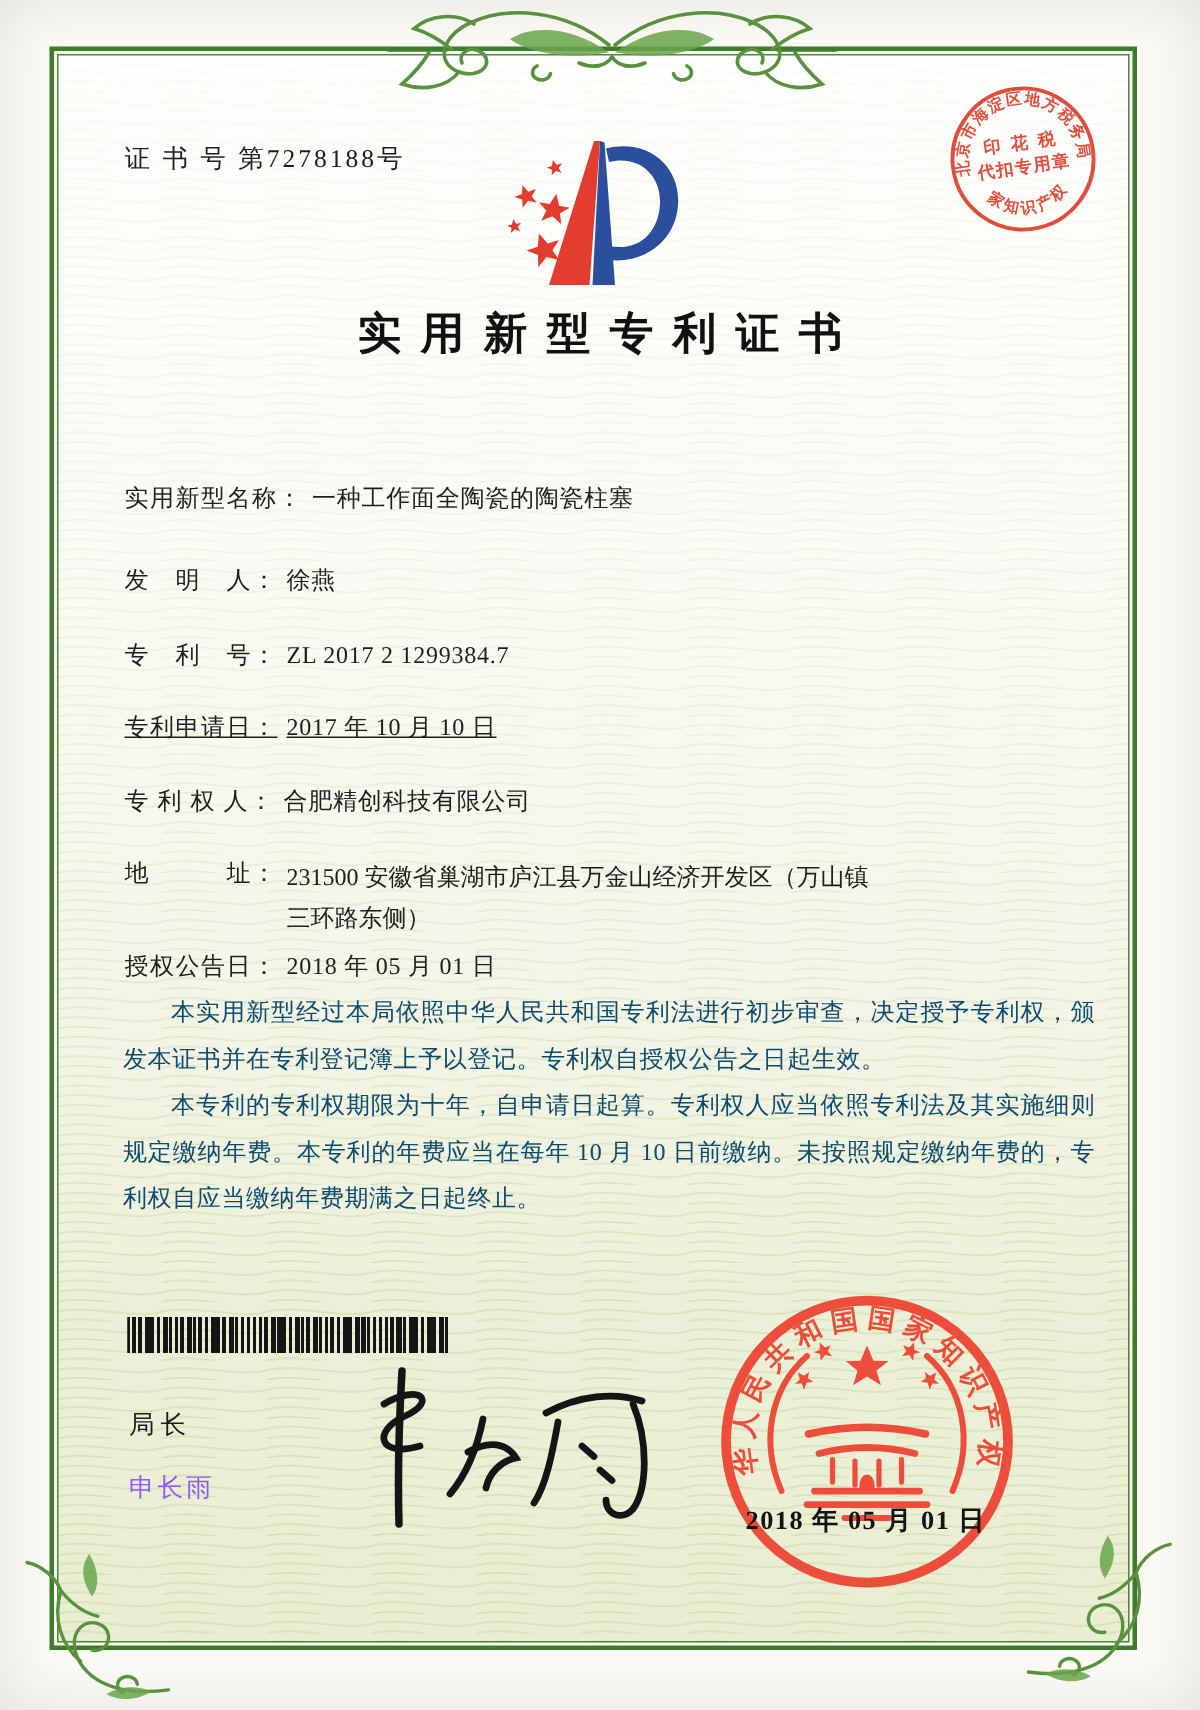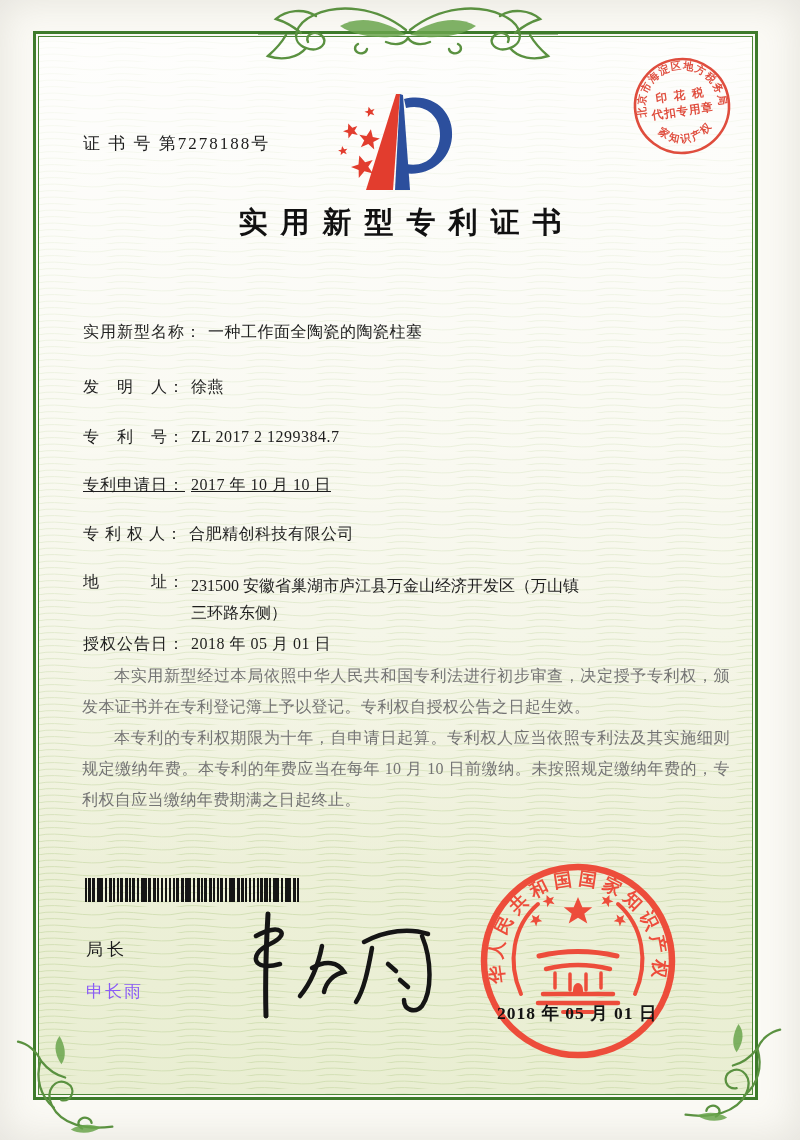--- a/index.html
+++ b/index.html
@@ -17,36 +17,36 @@
     background:linear-gradient(180deg,#f8f7ee 0%,#f3f3e2 45%,#e9eed2 100%);}
   .interior svg{position:absolute;inset:0;width:100%;height:100%;}
   .interior .whiten{position:absolute;inset:0;background:linear-gradient(180deg,rgba(255,255,255,.85) 0%,rgba(255,255,255,.45) 45%,rgba(255,255,255,0) 80%);}
   .content{position:absolute;inset:0;z-index:3;}
   
   .orn{position:absolute;z-index:4;pointer-events:none;}
   .os{fill:none;stroke:#5a9140;stroke-width:2.4px;stroke-linecap:round;}
   .os2{fill:none;stroke:#3e7b2b;stroke-width:3px;}
   .of{fill:#6aa44c;stroke:none;opacity:.85;}
   
-  .cert-no{position:absolute;left:83px;top:94px;font-size:17px;letter-spacing:2px;color:#1c1c1c;margin-top:38px;}
+  .cert-no{position:absolute;left:83px;top:94px;font-size:17px;letter-spacing:2px;color:#1c1c1c;}
   .logo{position:absolute;left:333px;top:88px;width:130px;height:115px;}
   .title{position:absolute;left:0;right:0;top:203px;text-align:center;font-size:29px;font-weight:bold;
     letter-spacing:13px;text-indent:13px;color:#111;}
   
   .tax-stamp{position:absolute;left:612px;top:36px;width:140px;height:140px;transform:rotate(-8deg);z-index:5;opacity:.92;}
   .tax-stamp text{fill:#dd3f2e;font-weight:bold;}
   
   .fields{position:absolute;left:83px;top:322px;width:648px;font-size:16px;color:#1e1e1e;}
   .frow{position:absolute;left:0;white-space:nowrap;}
   .frow .lbl{letter-spacing:1px;}
   .frow .val{margin-left:6px;letter-spacing:.5px;}
   .addr-val{display:inline-block;vertical-align:top;margin-left:6px;line-height:27px;white-space:nowrap;}
   .grant-right{position:absolute;left:370px;top:0;}
   
-  .paras{position:absolute;left:82px;top:660px;width:648px;font-size:16px;line-height:31px;color:#737373;letter-spacing:.4px;text-align:justify;}
+  .paras{position:absolute;left:82px;top:660px;width:648px;font-size:16px;line-height:31px;color:#0c4a6e;letter-spacing:.4px;text-align:justify;}
   .paras p{margin:0;text-indent:2em;}
   
   .barcode{position:absolute;left:85px;top:878px;width:214px;height:24px;
     background:
       repeating-linear-gradient(90deg,#151515 0 2px,rgba(0,0,0,0) 2px 4px),
       repeating-linear-gradient(90deg,#151515 0 1px,rgba(0,0,0,0) 1px 7px),
       repeating-linear-gradient(90deg,rgba(0,0,0,0) 0 3px,#151515 3px 5px,rgba(0,0,0,0) 5px 11px);}
   
   .director-title{position:absolute;left:86px;top:938px;font-size:17px;letter-spacing:4px;color:#1c1c1c;}
   .director-name{position:absolute;left:86px;top:980px;font-size:17px;letter-spacing:2px;color:#8b5cf6;}

